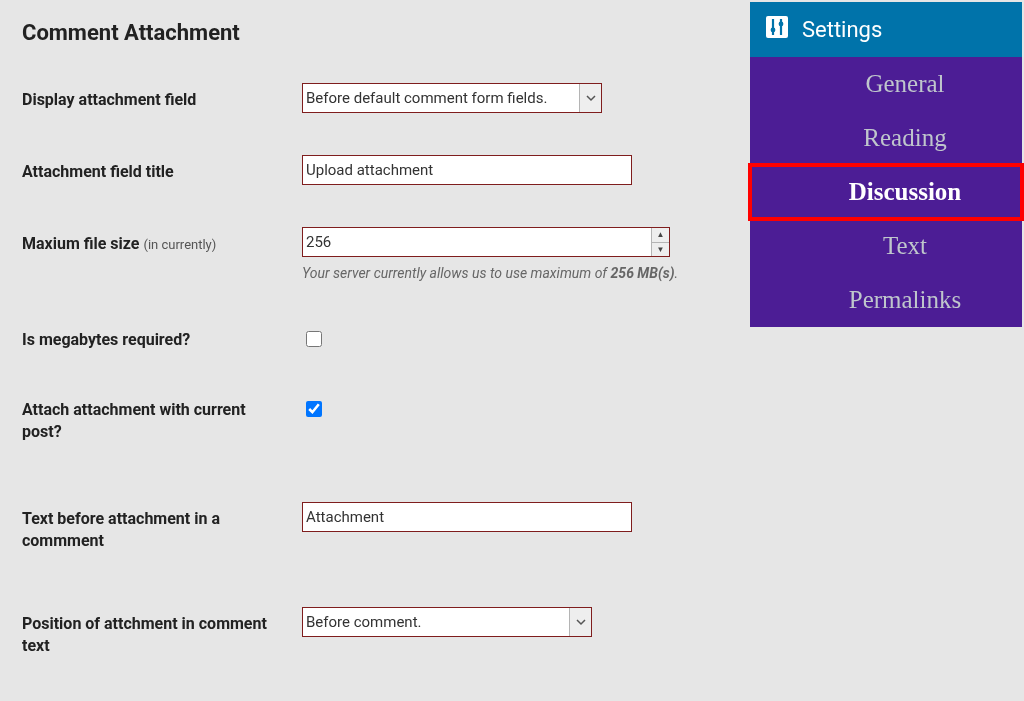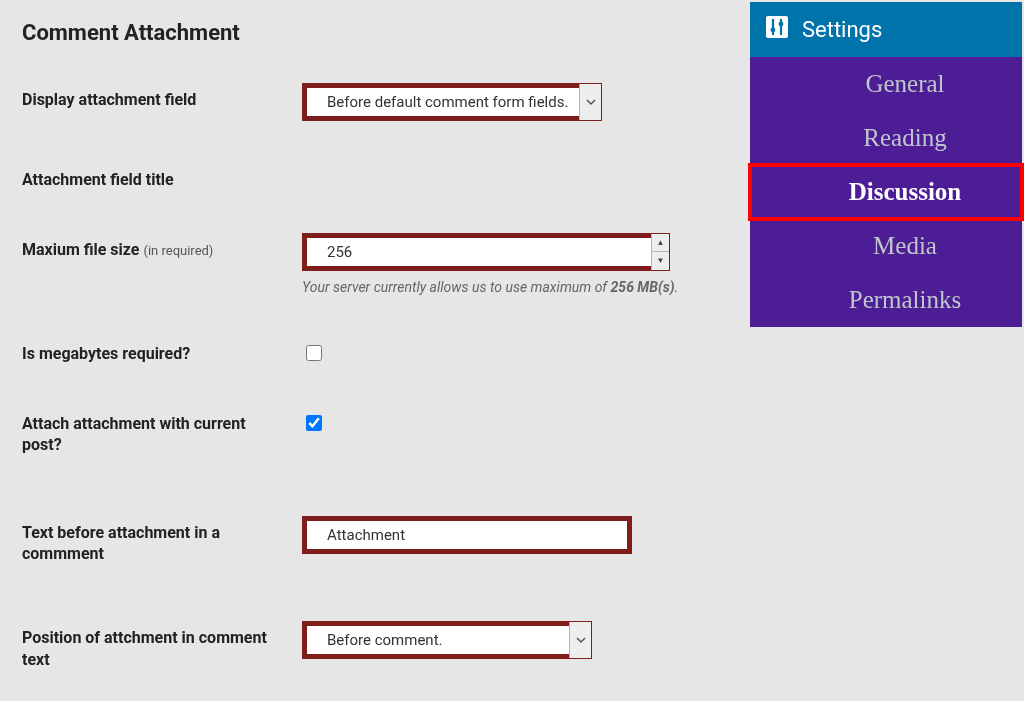--- a/index.html
+++ b/index.html
@@ -44,22 +44,22 @@
     font-size: 13px;
     font-weight: 400;
     color: #555;
   }
   .row-control {
     flex: 1;
   }
   select.wp-select, input.wp-text, input.wp-number {
     font-size: 15px;
     font-family: inherit;
-    padding: 5px 20px;
-    border: 5px solid #7f1d1d;
+    padding: 5px 3px;
+    border: 1px solid #7f1d1d;
     background: #fff;
     color: #333;
   }
   select.wp-select {
     appearance: none;
     -webkit-appearance: none;
     padding-right: 28px;
     background-image: none;
     position: relative;
   }
@@ -175,26 +175,29 @@
             <svg viewBox="0 0 10 8">
                 <path d="M1 2 L5 6 L9 2" fill="none" stroke="#555" stroke-width="1.5"></path>
               </svg>
           </span>
         </div>
       </div>
     </div>
 
     <div class="form-row">
       <div class="row-label">Attachment field title</div>
+      <div class="row-control">
+        <input class="wp-text" type="text" value="Upload attachment" style="">
+      </div>
     </div>
 
     <div class="form-row">
       <div class="row-label">
         <span>Maxium file size</span>
-        <span class="sublabel">(in required)</span>
+        <span class="sublabel">(in currently)</span>
       </div>
       <div class="row-control">
         <div class="number-wrap">
           <input class="wp-number" type="text" value="256" style="">
           <div class="spinner">
             <div>▲</div>
             <div>▼</div>
           </div>
         </div>
         <div class="help-text">
@@ -253,16 +256,16 @@
         <circle cx="7" cy="14" r="2.4"></circle>
         <circle cx="15" cy="8" r="2.4"></circle>
       </svg>
     </span>
     <span>Settings</span>
   </div>
   <div id="sidebar-items">
       <div class="sidebar-item">General</div>
       <div class="sidebar-item">Reading</div>
       <div class="sidebar-item highlighted">Discussion</div>
-      <div class="sidebar-item">Media</div>
+      <div class="sidebar-item">Text</div>
       <div class="sidebar-item">Permalinks</div>
     </div>
 </div>
 
 </body></html>

